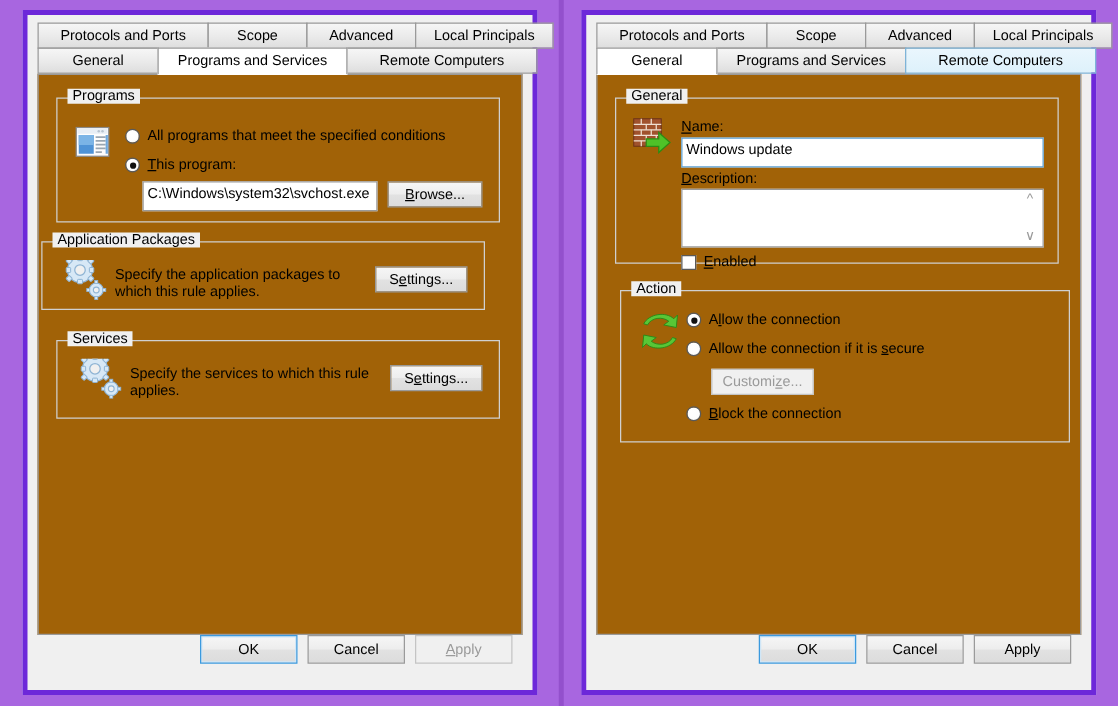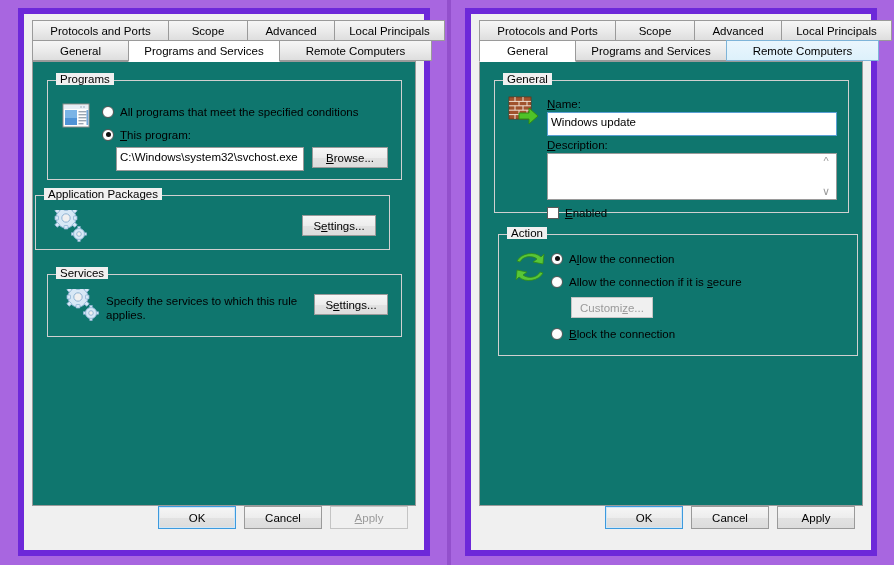--- a/index.html
+++ b/index.html
@@ -14,21 +14,21 @@
   }
   .desk-divider{
     position:absolute;left:447px;top:0;width:4px;height:565px;
     background:#9350cc;
   }
 
   
   .dialog{
     position:absolute;
     background:#f0f0f0;
-    border:6px solid #6d28d9;
+    border:4px solid #6d28d9;
     box-sizing:border-box;
     display:flex;flex-direction:column;
   }
   #dialog-left{ left:18px;  top:8px;  width:412px; height:548px; }
   #dialog-right{left:465px; top:8px;  width:412px; height:548px; }
 
   .dlg-body{position:relative;flex:1;}
 
   
   .tabstrip{position:relative;height:42px;margin:6px 8px 0 8px;}
@@ -66,21 +66,21 @@
   .t-adv{width:88px;}
   .t-local{width:111px;}
   .t-gen{width:97px;}
   .t-prog{width:152px;}
   .t-remote{width:153px;}
 
   
   .tabpage{
     position:absolute;left:8px;right:8px;top:47px;bottom:44px;
     border:1px solid #9a9a9a;
-    background:#0f766e;
+    background:#a16207;
     box-sizing:border-box;
     z-index:1;
   }
 
   
   .group{
     position:absolute;
     border:1px solid #d0d0d0;
     box-sizing:border-box;
   }
@@ -267,20 +267,21 @@
             <circle cx="0" cy="0" r="2.3" fill="#f0f0f0" stroke="#8fb4d4" stroke-width="0.9"></circle>
             <g fill="#d7e8f6" stroke="#8fb4d4" stroke-width="0.7">
               <rect x="-7.6" y="-1.2" width="2.4" height="2.4"></rect>
               <rect x="5.2" y="-1.2" width="2.4" height="2.4"></rect>
               <rect x="-1.2" y="-7.6" width="2.4" height="2.4"></rect>
               <rect x="-1.2" y="5.2" width="2.4" height="2.4"></rect>
             </g>
           </g>
         </svg>
 
+        <div class="static" style="left:58px;top:19px;width:200px;">Specify the application packages to which this rule applies.</div>
 
         <div class="btn" style="position:absolute;left:266px;top:19px;width:74px;">
             <span>S<span class="u">e</span>ttings...</span>
           </div>
       </div>
 
       <div class="group" style="left:14px;top:212px;width:355px;height:63px;">
         <span class="legend">Services</span>
 
         <svg class="icon" style="left:18px;top:14px;" width="34" height="32" viewBox="0 0 34 32">

